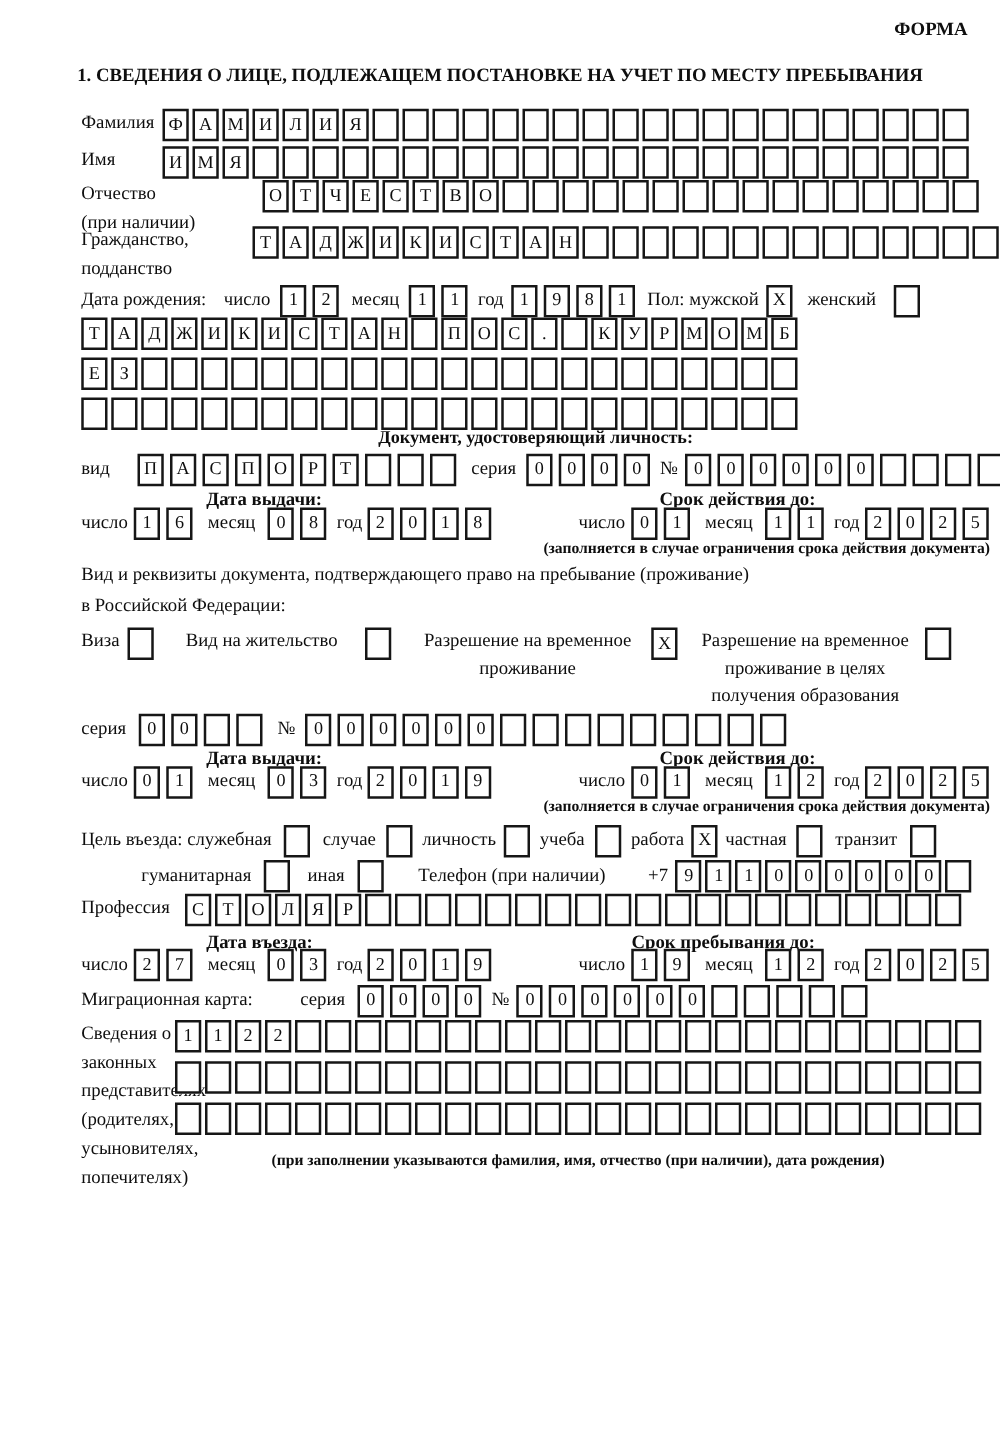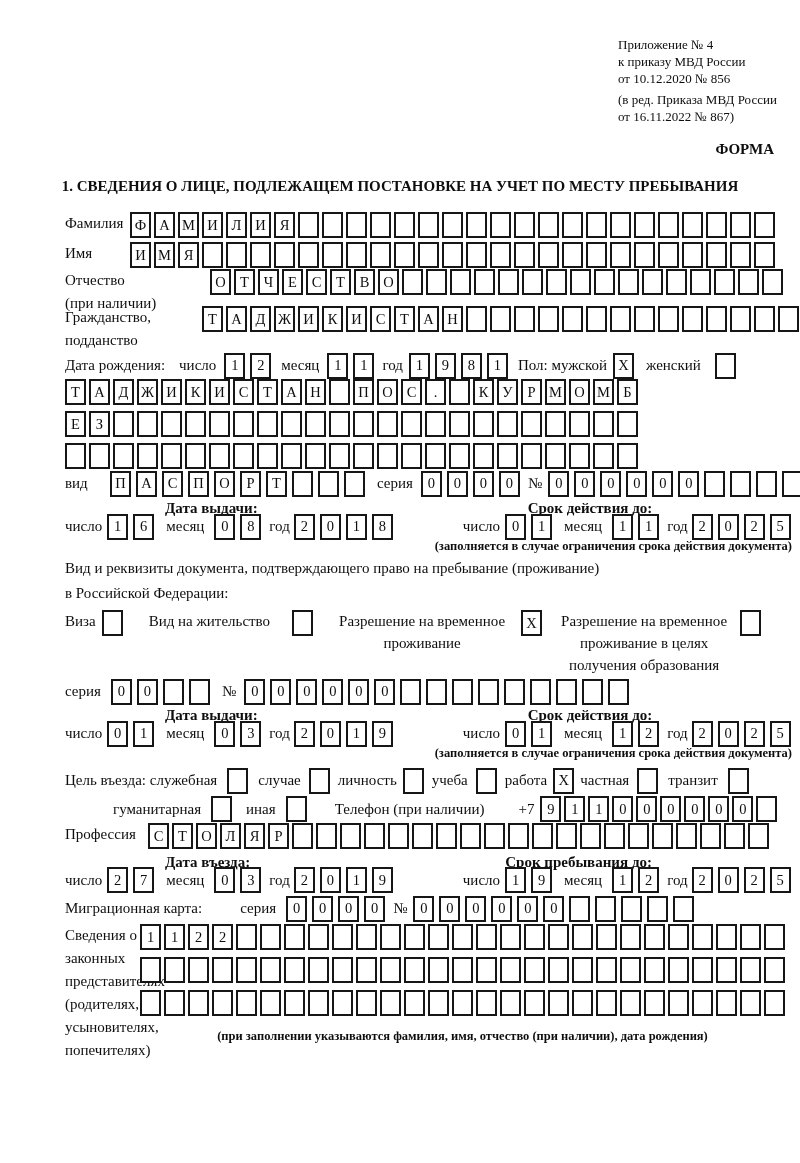--- a/index.html
+++ b/index.html
@@ -23,27 +23,20 @@
   .dl{font-weight:bold;}
   .note{font-weight:bold;font-size:12.5px;text-align:right;width:100%;}
   .ctr{font-weight:bold;text-align:center;}
   .optlabel{text-align:center;line-height:22px;}
 </style>
 </head>
 <body>
 
 <div class="page">
 
-  <div class="appendix">
-    <div>Приложение № 4</div>
-    <div>к приказу МВД России</div>
-    <div>от 10.12.2020 № 856</div>
-    <div class="ed">(в ред. Приказа МВД России</div>
-    <div>от 16.11.2022 № 867)</div>
-  </div>
 
   <div class="forma">ФОРМА</div>
 
 
   <div class="sec">1. СВЕДЕНИЯ О ЛИЦЕ, ПОДЛЕЖАЩЕМ ПОСТАНОВКЕ НА УЧЕТ ПО МЕСТУ ПРЕБЫВАНИЯ</div>
 
   <div class="form">
 
     <div class="fr" style="margin-top:17px;height:30px;">
       <span class="lbl" style="width:65px;padding-top:3px;">Фамилия</span>
@@ -283,20 +276,21 @@
             <span class="cell"></span>
             <span class="cell"></span>
             <span class="cell"></span>
             <span class="cell"></span>
             <span class="cell"></span>
             <span class="cell"></span>
           </span>
       </span>
     </div>
 
+    <div class="ctr" style="height:17px;font-size:14.5px;">Документ, удостоверяющий личность:</div>
 
     <div class="fr" style="height:33px;align-items:center;">
       <span class="lbl" style="width:45px;">вид</span>
       <span class="cells dates">
           <span class="cell">П</span>
           <span class="cell">А</span>
           <span class="cell">С</span>
           <span class="cell">П</span>
           <span class="cell">О</span>
           <span class="cell">Р</span>

